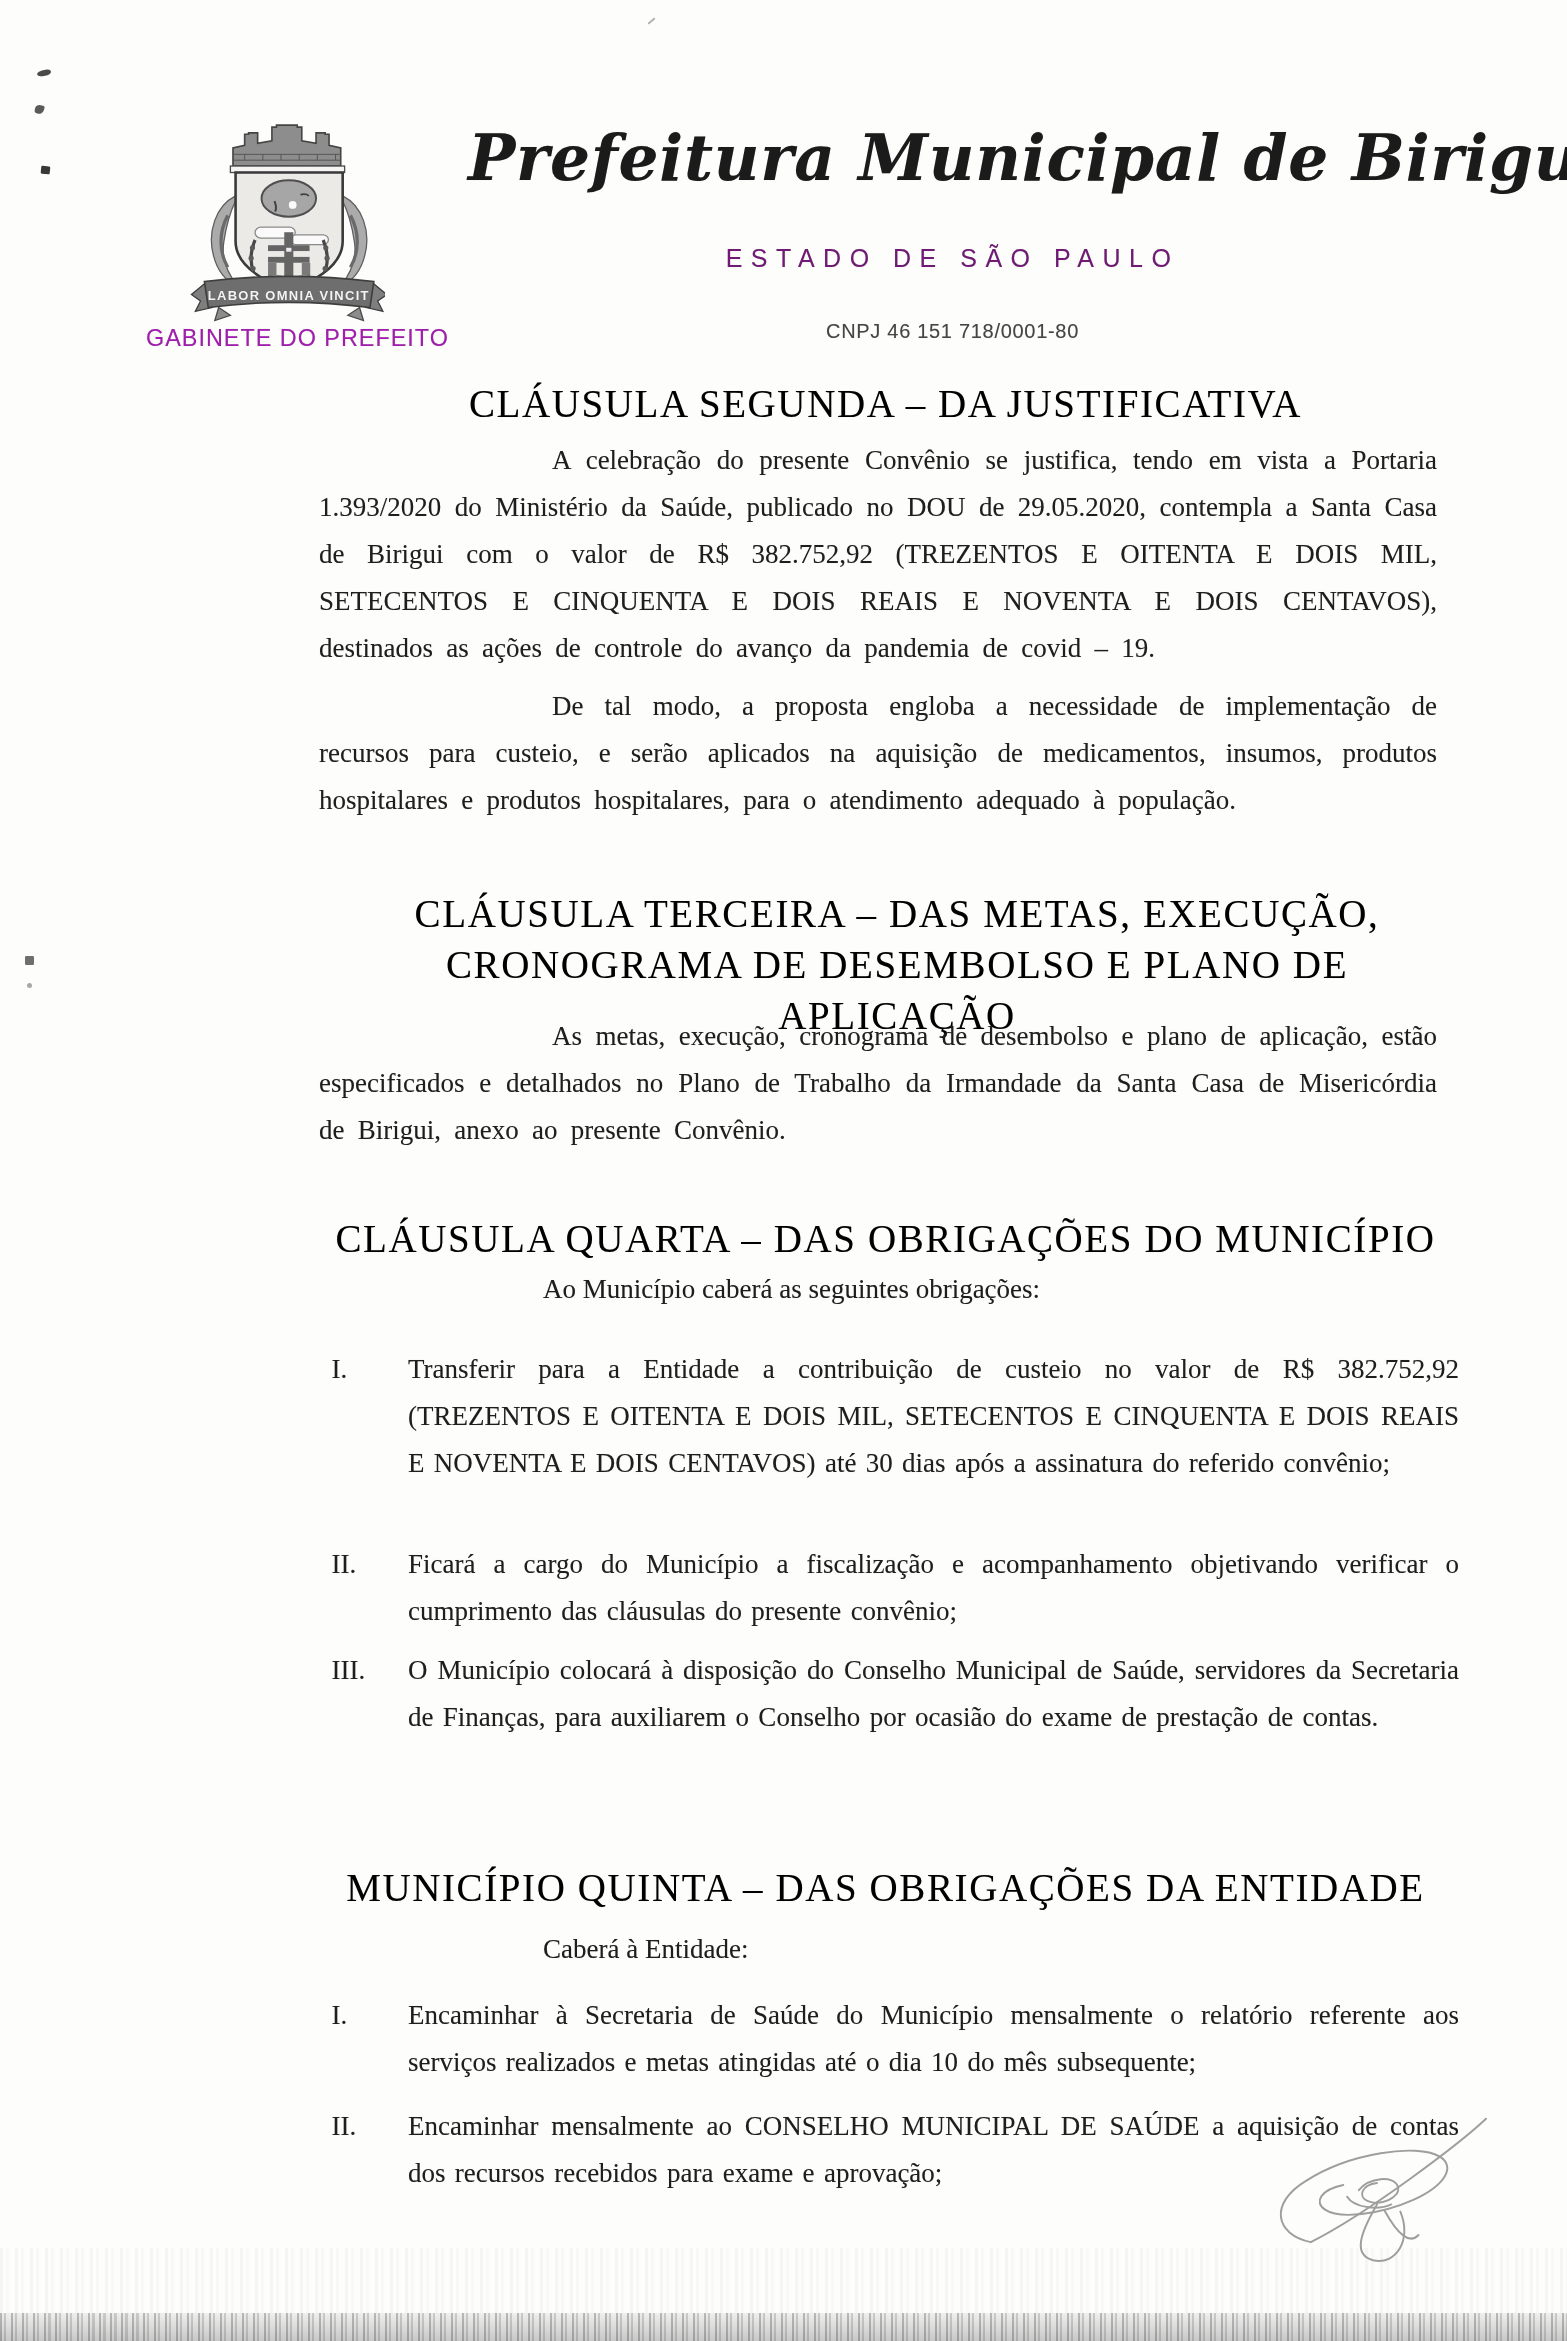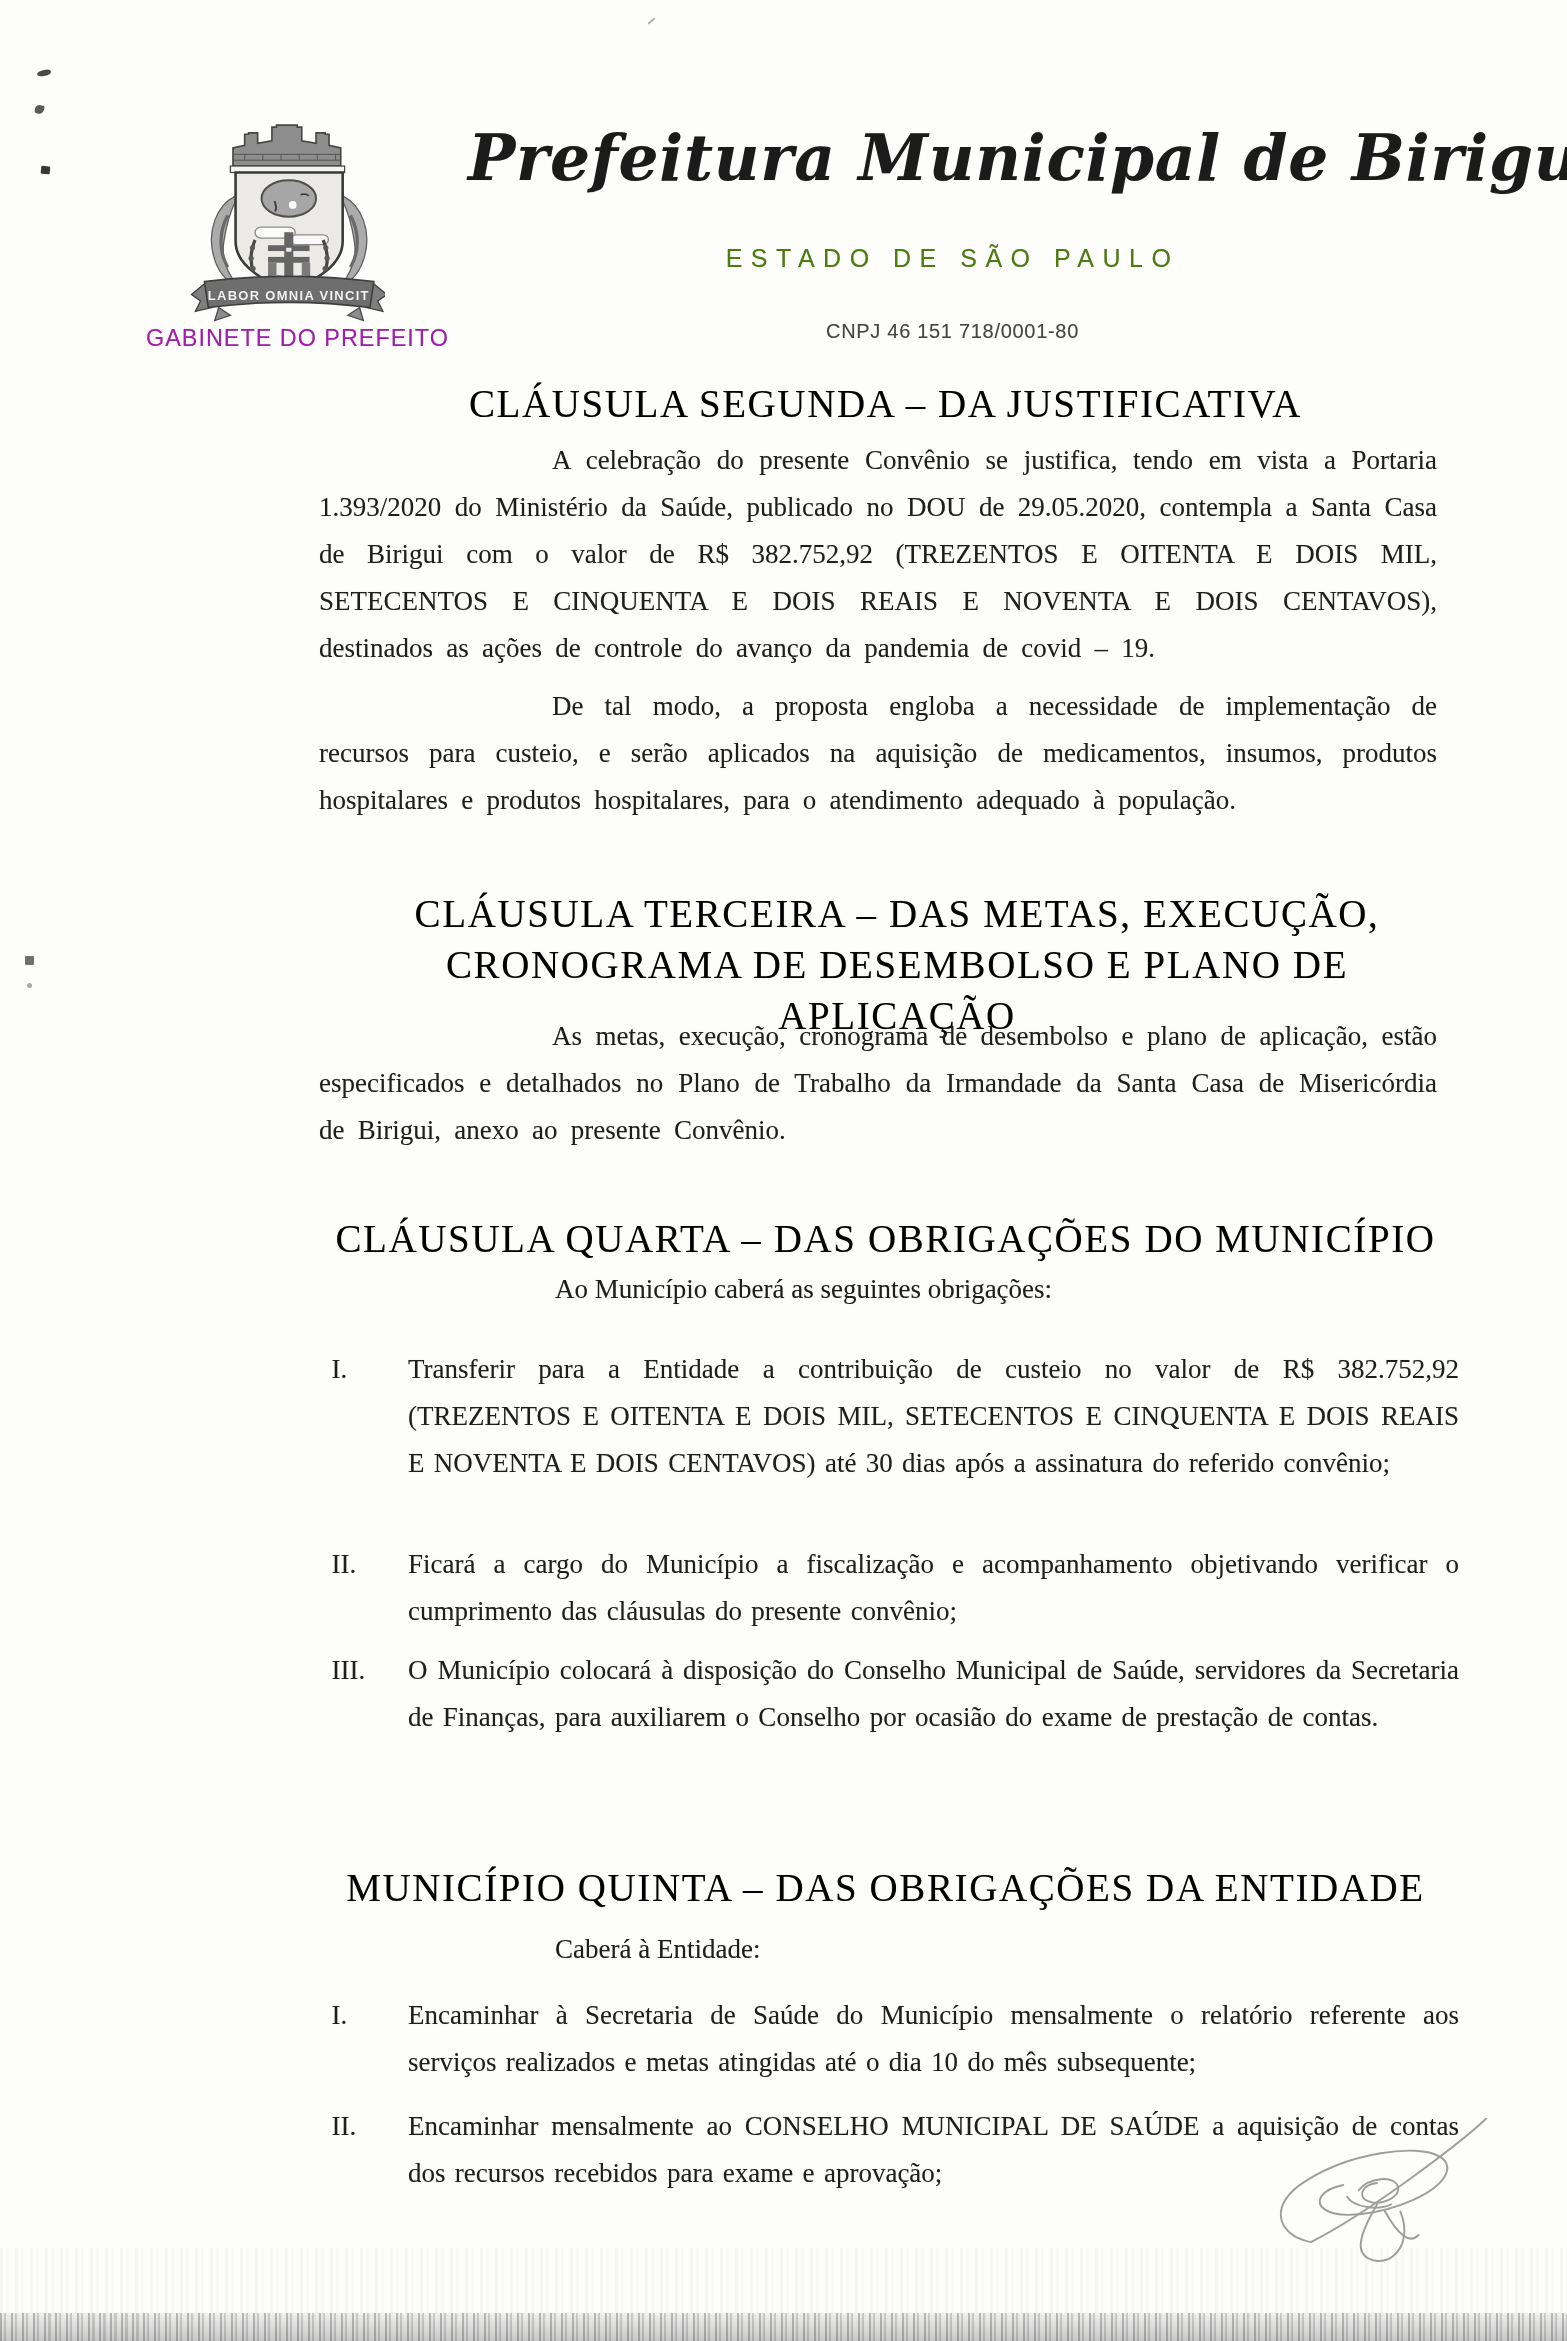--- a/index.html
+++ b/index.html
@@ -11,21 +11,21 @@
   }
   
   .org-title{
     position:absolute;left:468px;top:121px;width:969px;text-align:center;
     font-family:"DejaVu Serif",serif;font-style:italic;font-weight:700;
     font-size:63px;color:#1b1b1b;letter-spacing:0.7px;white-space:nowrap;
   }
   .state-line{
     position:absolute;left:494px;top:244px;width:917px;text-align:center;
     font-family:"Liberation Sans",sans-serif;font-size:25px;letter-spacing:8.5px;
-    color:#4d7c0f;white-space:nowrap;
+    color:#701a75;white-space:nowrap;
   }
   .cnpj-line{
     position:absolute;left:494px;top:320px;width:917px;text-align:center;
     font-family:"Liberation Sans",sans-serif;font-size:20px;letter-spacing:0.7px;
     color:#454545;white-space:nowrap;
   }
   .crest{position:absolute;left:190px;top:118px;width:195px;height:209px;}
   .office-label{
     position:absolute;left:146px;top:325px;width:286px;text-align:center;
     font-family:"Liberation Sans",sans-serif;font-size:23.4px;letter-spacing:1px;
@@ -42,21 +42,21 @@
   .h-s5{top:1862px;}
   .para{
     position:absolute;left:311px;width:1118px;margin:8px;
     font-size:27px;line-height:47px;text-align:justify;text-indent:233px;
     word-spacing:6.5px;color:#1e1e1e;
   }
   .p1{top:429px;}
   .p2{top:675px;}
   .p3{top:1005px;}
   .intro{
-    position:absolute;left:555px;margin:0;font-size:27px;color:#1e1e1e;white-space:nowrap;
+    position:absolute;left:543px;margin:0;font-size:27px;color:#1e1e1e;white-space:nowrap;
   }
   .i4{top:1274px;}
   .i5{top:1934px;}
   .item{position:absolute;left:312px;width:1147px;font-size:27px;line-height:47px;color:#1e1e1e;}
   .item .num{position:absolute;left:19.5px;top:0;}
   .item .itext{display:block;margin:0 0 0 96px;text-align:justify;word-spacing:2.6px;}
   .it1{top:1346px;}
   .it2{top:1541px;}
   .it3{top:1647px;}
   .it4{top:1992px;}

